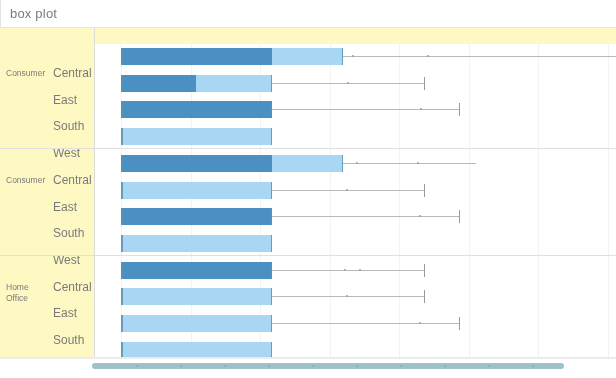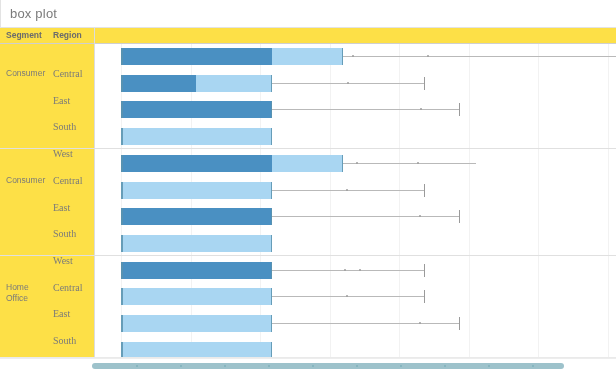--- a/index.html
+++ b/index.html
@@ -2,21 +2,21 @@
 <html><head>
 <meta charset="utf-8">
 <style>
   html,body{margin:0;padding:0;background:#ffffff;}
   body{
     width:616px;height:378px;overflow:hidden;
     font-family:"Liberation Sans","DejaVu Sans",sans-serif;
     color:#6e6e6e;
     -webkit-font-smoothing:antialiased;
   }
-  #viz{position:relative;width:616px;height:372px;background:#fde047;}
+  #viz{position:relative;width:616px;height:372px;background:#fef9c3;}
 
   
   .title-bar{
     position:absolute;left:0;top:0;width:616px;height:28px;
     background:#ffffff;
     border-bottom:1px solid #e3e3e3;
     box-sizing:border-box;
   }
   .title-bar .title-text{
     position:absolute;left:10px;top:6px;
@@ -42,21 +42,21 @@
   .hdr .vline{position:absolute;top:0;width:1px;height:16px;background:#d8d8d8;}
 
   
   .labels{position:absolute;left:0;top:44px;width:95px;height:320px;margin-top:17px;}
   .seg-label{
     position:absolute;left:6px;
     font-size:8.5px;color:#7a7a7a;line-height:11px;white-space:pre-line;
   }
   .reg-label{
     position:absolute;left:53px;
-    font-size:10px;color:#7a7a7a;line-height:11px;white-space:nowrap;font-family:Liberation Serif, serif;
+    font-size:12px;color:#7a7a7a;line-height:11px;white-space:nowrap;
   }
 
   
   .vrule{position:absolute;width:1px;background:#dcdcdc;}
 
   
   .pane{
     position:absolute;left:95px;top:44px;width:521px;height:320px;
     overflow:hidden;background:#fff;
   }
@@ -103,25 +103,20 @@
 </head>
 <body>
 
 <div id="viz">
 
   <div class="title-bar">
     <div class="title-divider"></div>
     <div class="title-text">box plot</div>
   </div>
 
-  <div class="hdr">
-    <div class="hcell h-seg">Segment</div>
-    <div class="hcell h-reg">Region</div>
-    <div class="vline" style="left:94px;"></div>
-  </div>
 
   <div class="labels">
       <div class="seg-label" style="top: 7px;">Consumer</div>
       <div class="reg-label" style="top: 7px;">Central</div>
       <div class="reg-label" style="top: 33.7px;">East</div>
       <div class="reg-label" style="top: 60.4px;">South</div>
       <div class="reg-label" style="top: 87.1px;">West</div>
       <div class="seg-label" style="top: 113.8px;">Consumer</div>
       <div class="reg-label" style="top: 113.8px;">Central</div>
       <div class="reg-label" style="top: 140.5px;">East</div>

